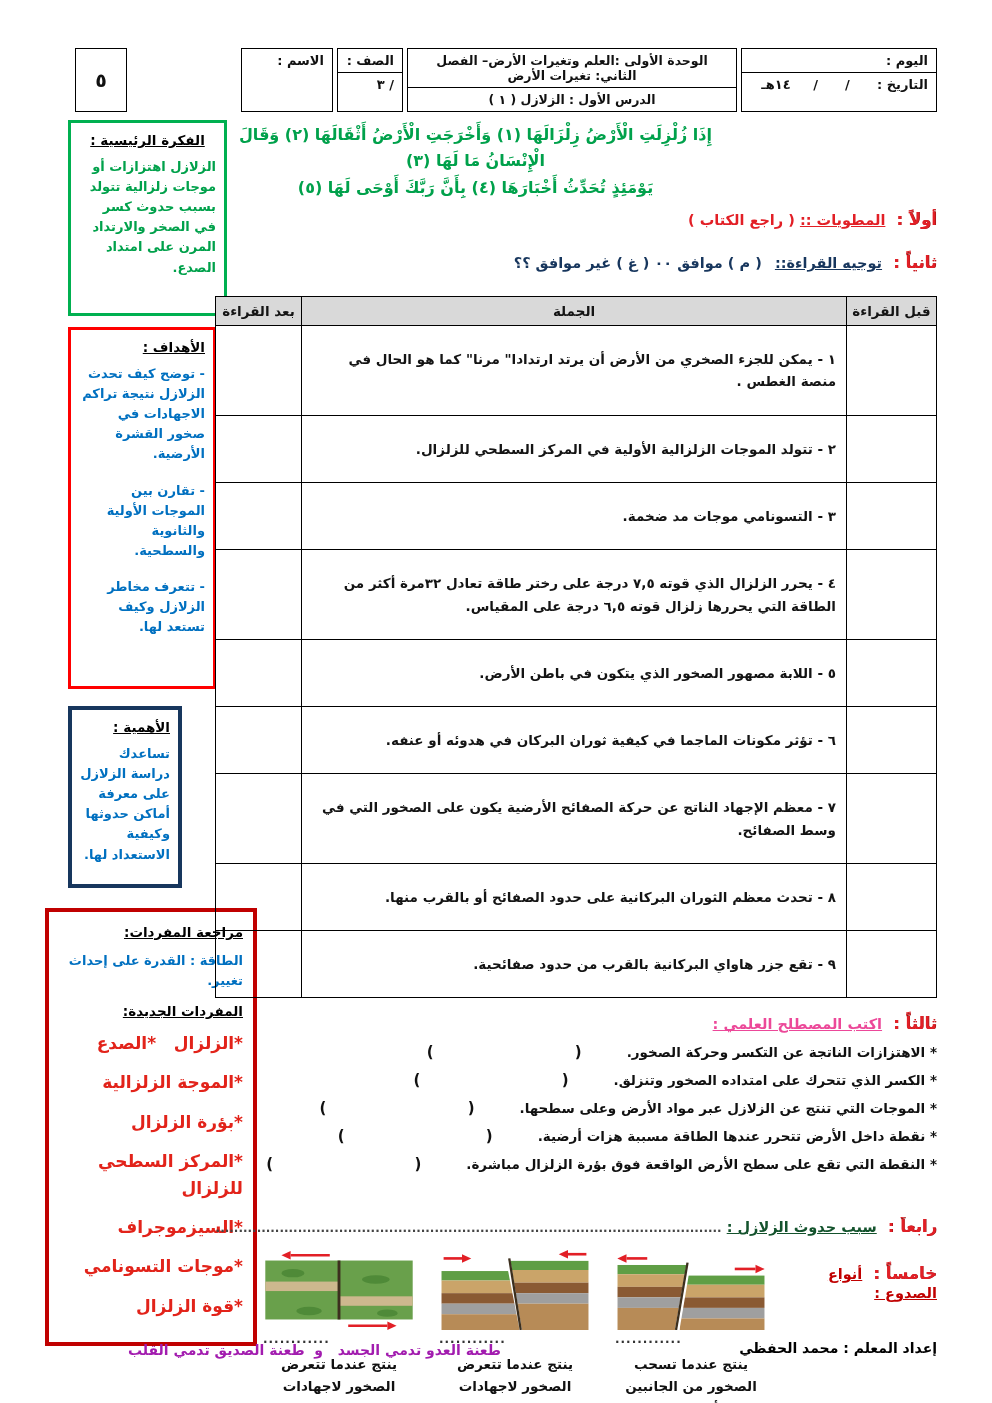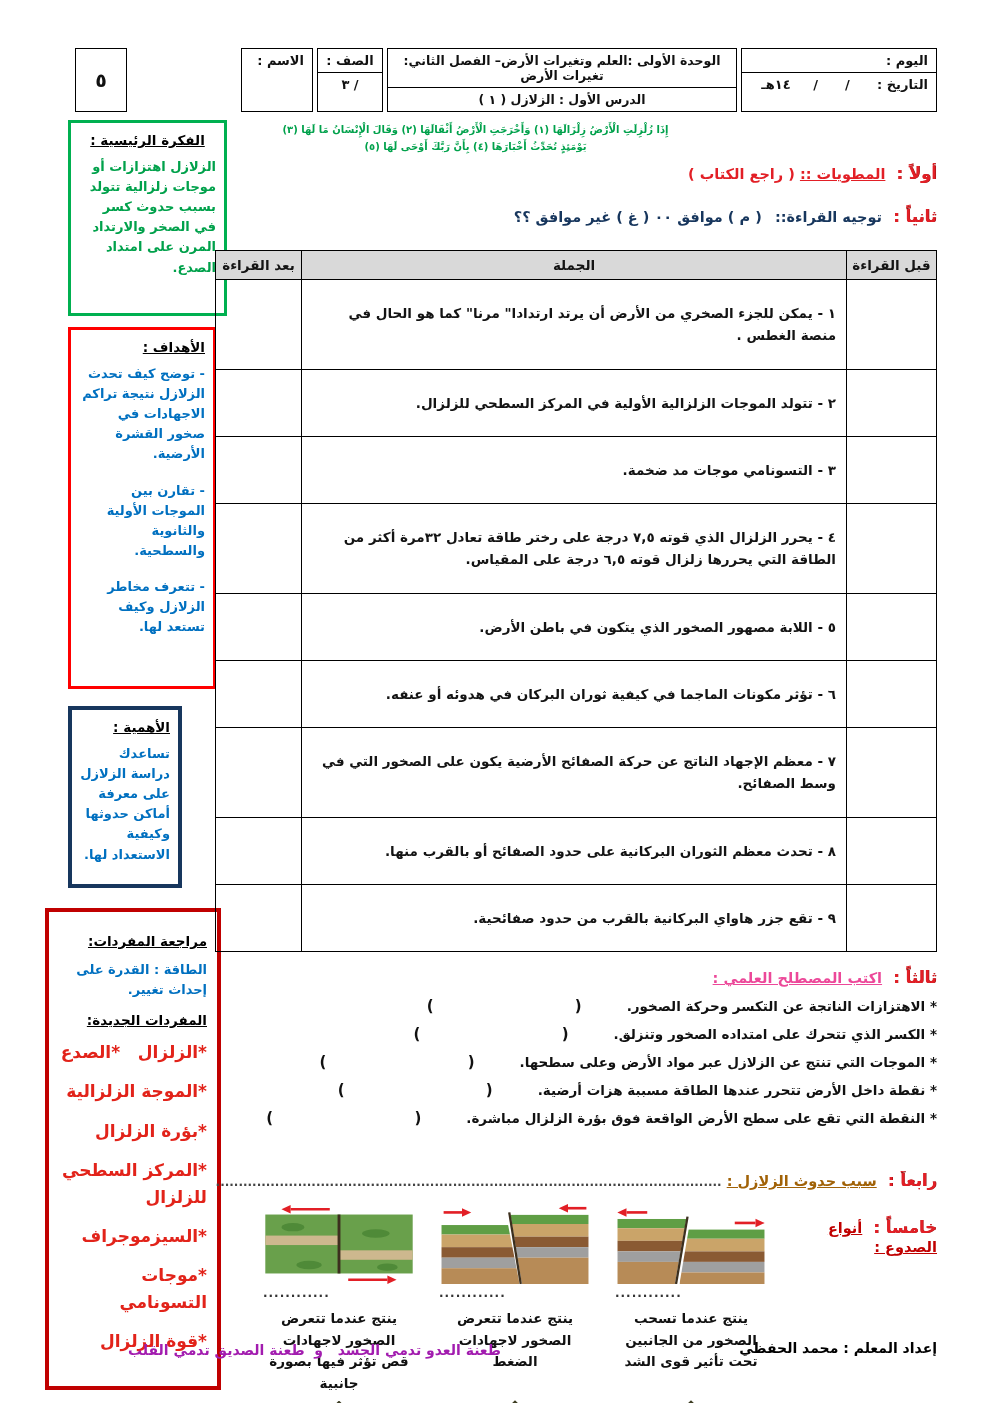--- a/index.html
+++ b/index.html
@@ -6,56 +6,56 @@
   html,body{background:#fff}
   body{width:992px;height:1403px;position:relative;font-family:"DejaVu Sans","Liberation Sans",sans-serif;direction:rtl;color:#111;overflow:hidden}
 
   
   .topbar{position:absolute;top:48px;right:55px;left:75px;display:flex;gap:4px;align-items:stretch}
   .hbox{border:1.4px solid #000;background:#fff;font-weight:bold;font-size:13px}
   .hbox .r1{padding:4px 8px;border-bottom:1px solid #000}
   .hbox .r2{padding:4px 8px}
   .box-day{width:196px}
   .box-unit{flex:1;text-align:center;font-size:12.5px}
-  .box-class{width:66px;text-align:center}
-  .box-name{width:72px}
+  .box-class{width:66px;text-align:right}
+  .box-name{width:92px}
   .box-name .r1{border-bottom:none;height:100%}
   .hspacer{width:106px}
   .box-score{width:52px;display:flex;align-items:center;justify-content:center;font-size:19px;font-weight:bold}
 
   
   .sbox{position:absolute;background:#fff;padding:7px 8px;font-size:13px;font-weight:bold;line-height:1.55}
   .sbox .stitle{color:#000;text-decoration:underline;font-size:13.5px;margin-bottom:6px}
   .box-mainidea{left:68px;top:120px;width:159px;min-height:196px;border:3px solid #00b050}
   .box-mainidea .stitle{text-align:center}
   .box-mainidea .sbody{color:#00a14b;text-align:right}
   .box-objectives{left:68px;top:327px;width:148px;min-height:362px;border:3px solid #ff0000}
   .box-objectives .obj{color:#0070c0;margin-bottom:16px}
   .box-importance{left:68px;top:706px;width:114px;min-height:182px;border:4px solid #17365d}
   .box-importance .sbody{color:#0070c0}
-  .box-vocab{left:45px;top:908px;width:176px;min-height:408px;border:4px solid #c00000;padding:19px 10px}
+  .box-vocab{left:45px;top:908px;width:212px;min-height:408px;border:4px solid #c00000;padding:10px 10px}
   .box-vocab .stitle{margin-bottom:8px}
   .box-vocab .energy{color:#0070c0;margin-bottom:10px}
   .box-vocab .newtitle{color:#000;text-decoration:underline;margin-bottom:8px}
   .box-vocab .term{color:#e2231a;margin-bottom:13px;font-size:17px}
 
   
   .main{position:absolute;top:122px;right:55px;left:215px}
-  .verse{width:485px;margin-left:18px;margin-right:auto;text-align:center;color:#00a14b;font-weight:bold;font-size:10px;line-height:1.65}
+  .verse{width:485px;margin-left:18px;margin-right:auto;text-align:center;color:#00a14b;font-weight:bold;font-size:16px;line-height:1.65}
   .secline{margin-top:9px;font-weight:bold;font-size:14.5px}
   .fancy{color:#e21f26;font-size:16.5px;font-weight:bold;text-shadow:.4px .4px 0 #8a0e0e;margin-left:6px}
   .sec1 .t,.sec1 .n{color:#e21f26}
   .sec1 .t{text-decoration:underline}
   .sec2{margin-top:24px}
-  .sec2 .t{color:#17365d;}
+  .sec2 .t{color:#17365d;text-decoration:underline}
   .sec2 .n{color:#17365d;margin-right:8px}
   .sec3{margin-top:16px}
   .sec3 .t{color:#ec4899;text-decoration:underline}
   .sec4{margin-top:44px;white-space:nowrap;overflow:hidden}
-  .sec4 .t{color:#a16207;text-decoration:underline}
+  .sec4 .t{color:#14532d;text-decoration:underline}
   .sec4 .dots{color:#444;font-size:12px;letter-spacing:1.5px;font-weight:bold}
 
   
   table.reading{width:100%;border-collapse:collapse;margin-top:24px;font-size:13.5px;font-weight:bold;color:#141414}
   table.reading th,table.reading td{border:1.4px solid #000;vertical-align:middle}
   table.reading thead th{background:#d9d9d9;text-align:center;padding:6px 4px;font-size:13.5px}
   table.reading td.stmt{padding:22px 10px;line-height:1.65;text-align:right}
   table.reading td.ansb{width:90px}
   table.reading td.ansa{width:86px}
 

